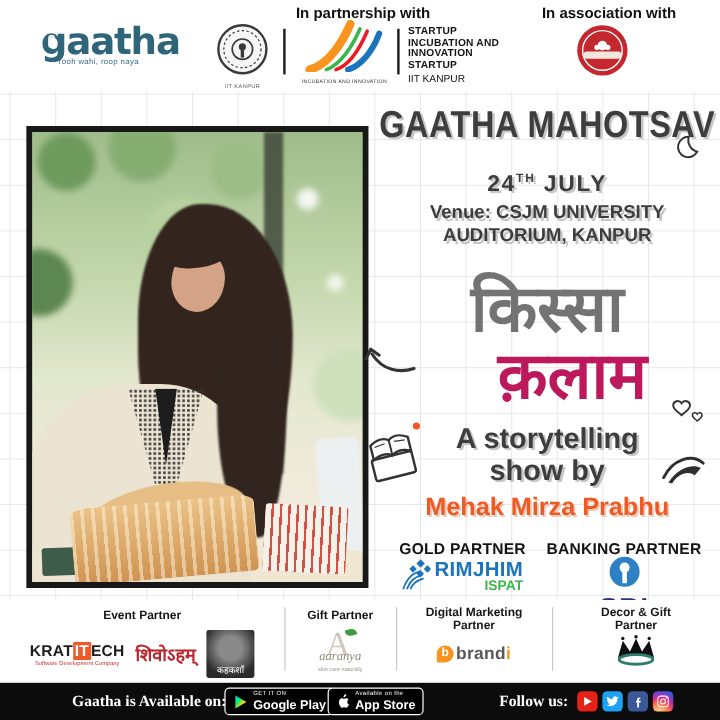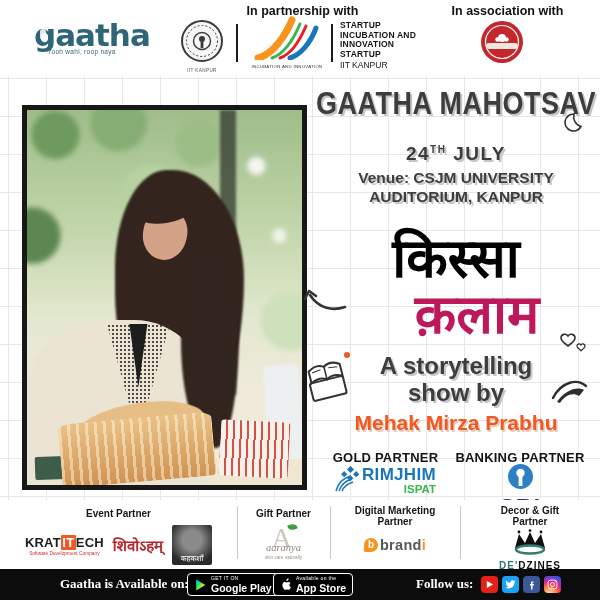--- a/index.html
+++ b/index.html
@@ -70,21 +70,21 @@
   .rc { position:absolute; left:312px; width:288px; text-align:center; color:#3d3d3d; }
   .charcoal-shadow { text-shadow:2px 2px 0 #c6c6c6; }
   .tall { display:inline-block; transform:scaleY(1.16); transform-origin:center top; }
   .title1 { top:86px; font-size:27px; font-weight:bold; letter-spacing:.5px; }
   .title2 { top:113px; font-size:27px; font-weight:bold; }
   .date-line { top:143px; font-size:19px; font-weight:bold; letter-spacing:1.5px; }
   .date-line sup { font-size:10px; }
   .venue1 { top:169px; font-size:15.5px; font-weight:bold; }
   .venue2 { top:188px; font-size:15.5px; font-weight:bold; }
   .time-line { top:210px; font-size:19px; font-weight:bold; }
-  .kissa1 { top:230px; font-size:54px; line-height:56px; font-weight:bold; color:#000000; }
+  .kissa1 { top:230px; font-size:54px; line-height:56px; font-weight:bold; color:#737373; }
   .kissa2 { top:286px; font-size:54px; line-height:56px; font-weight:bold; color:#be185d; padding-left:42px; }
   .story1 { top:352px; font-size:24px; font-weight:bold; }
   .story2 { top:379px; font-size:24px; font-weight:bold; }
   .performer { top:411px; font-size:21px; font-weight:bold; color:#ee5a24; text-shadow:1.5px 1.5px 0 #e9cabb; }
 
   .doodle { position:absolute; }
 
   
   .sp-label { position:absolute; font-size:13px; font-weight:bold; color:#141414; text-align:center; letter-spacing:.2px; }
   .gold-label { left:318px; top:450px; width:135px; }
@@ -335,21 +335,20 @@
     <div class="pcol col-decor">
       <div class="pcol-head">Decor &amp; Gift</div>
       <div class="pcol-head">Partner</div>
       <svg width="38" height="26" viewBox="0 0 38 26" style="margin-top:2px;">
         <circle cx="8" cy="3" r="1.4" fill="#101010"></circle>
           <circle cx="19" cy="1.6" r="1.4" fill="#101010"></circle>
           <circle cx="30" cy="3" r="1.4" fill="#101010"></circle>
         <path d="M4 19 L8 5 L14 14 L19 3 L24 14 L30 5 L34 19 Z" fill="#101010"></path>
         <ellipse cx="19" cy="20.5" rx="14" ry="4" fill="#fff" stroke="#2e7d6e" stroke-width="2.4"></ellipse>
       </svg>
-      <div class="dedzines-name"><span class="dedz-pre">DE'</span><span>DZINES</span></div>
     </div>
   </div>
 
   <div class="footer">
     <div class="foot-text avail">Gaatha is Available on:</div>
 
     <div class="badge badge-gplay">
       <svg width="13" height="14" viewBox="0 0 24 24">
         <defs>
             <linearGradient id="gp" x1="0" y1="0" x2="1" y2="1">

